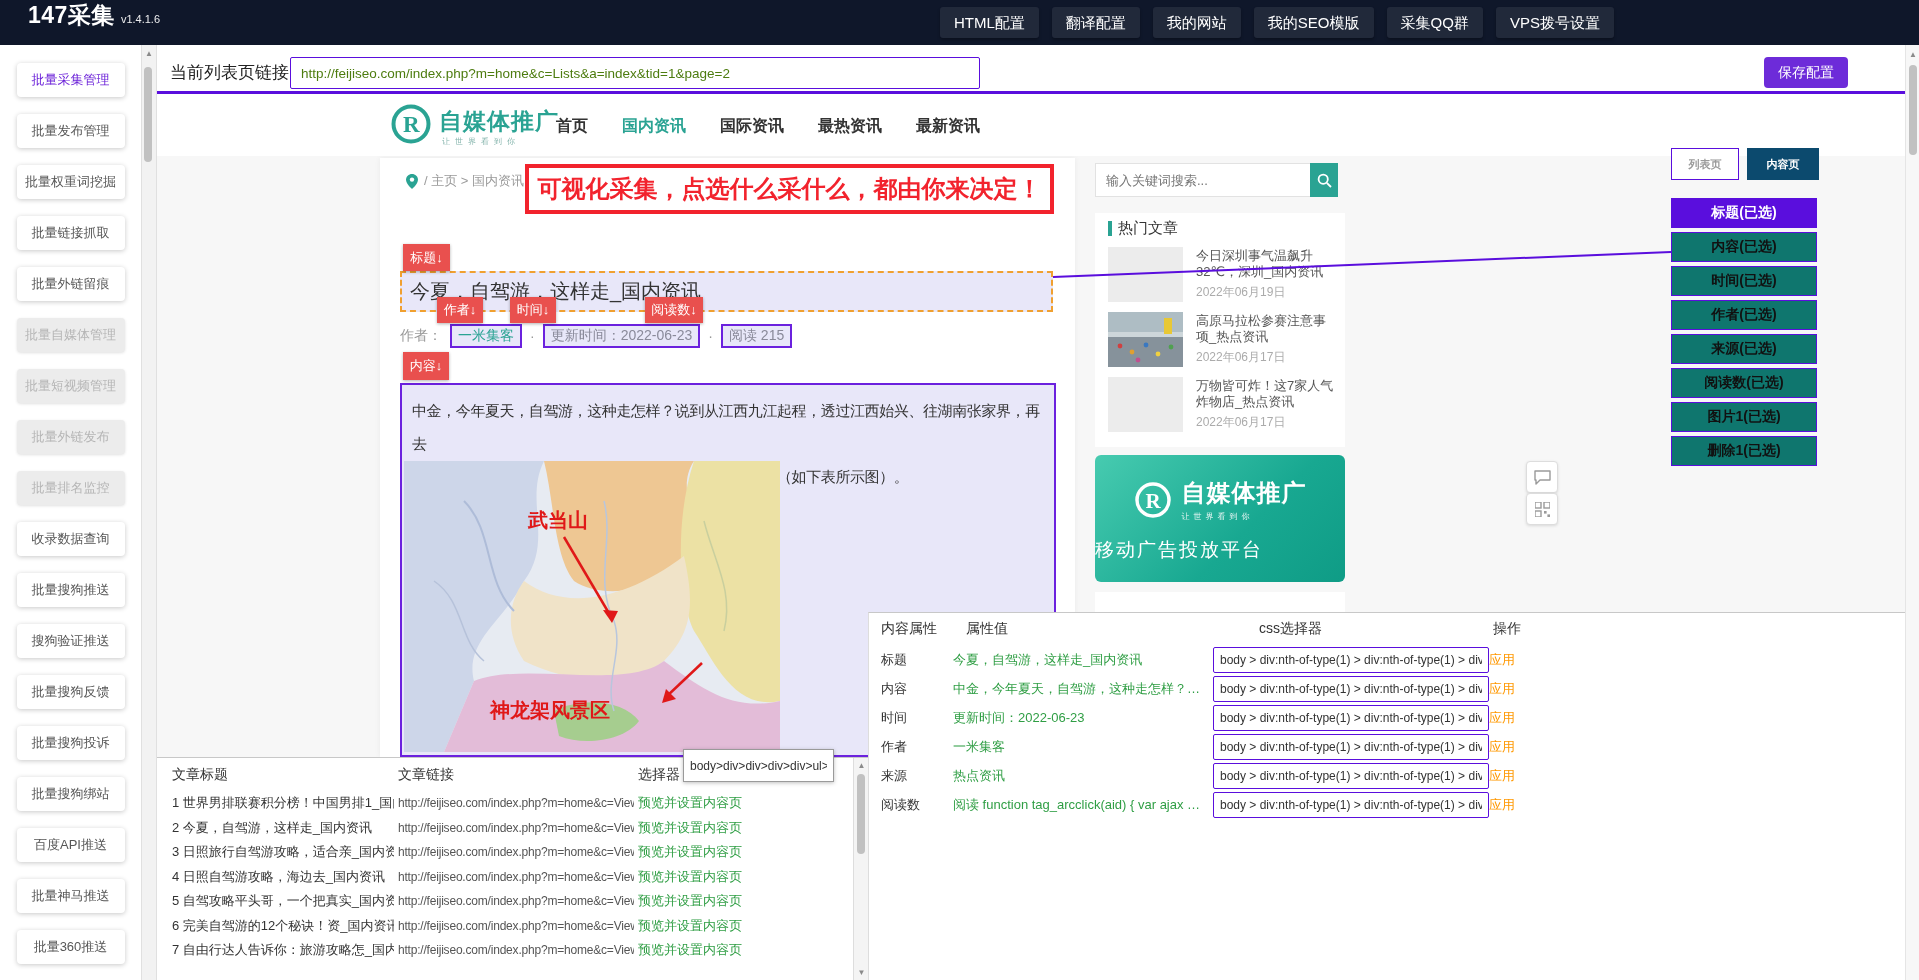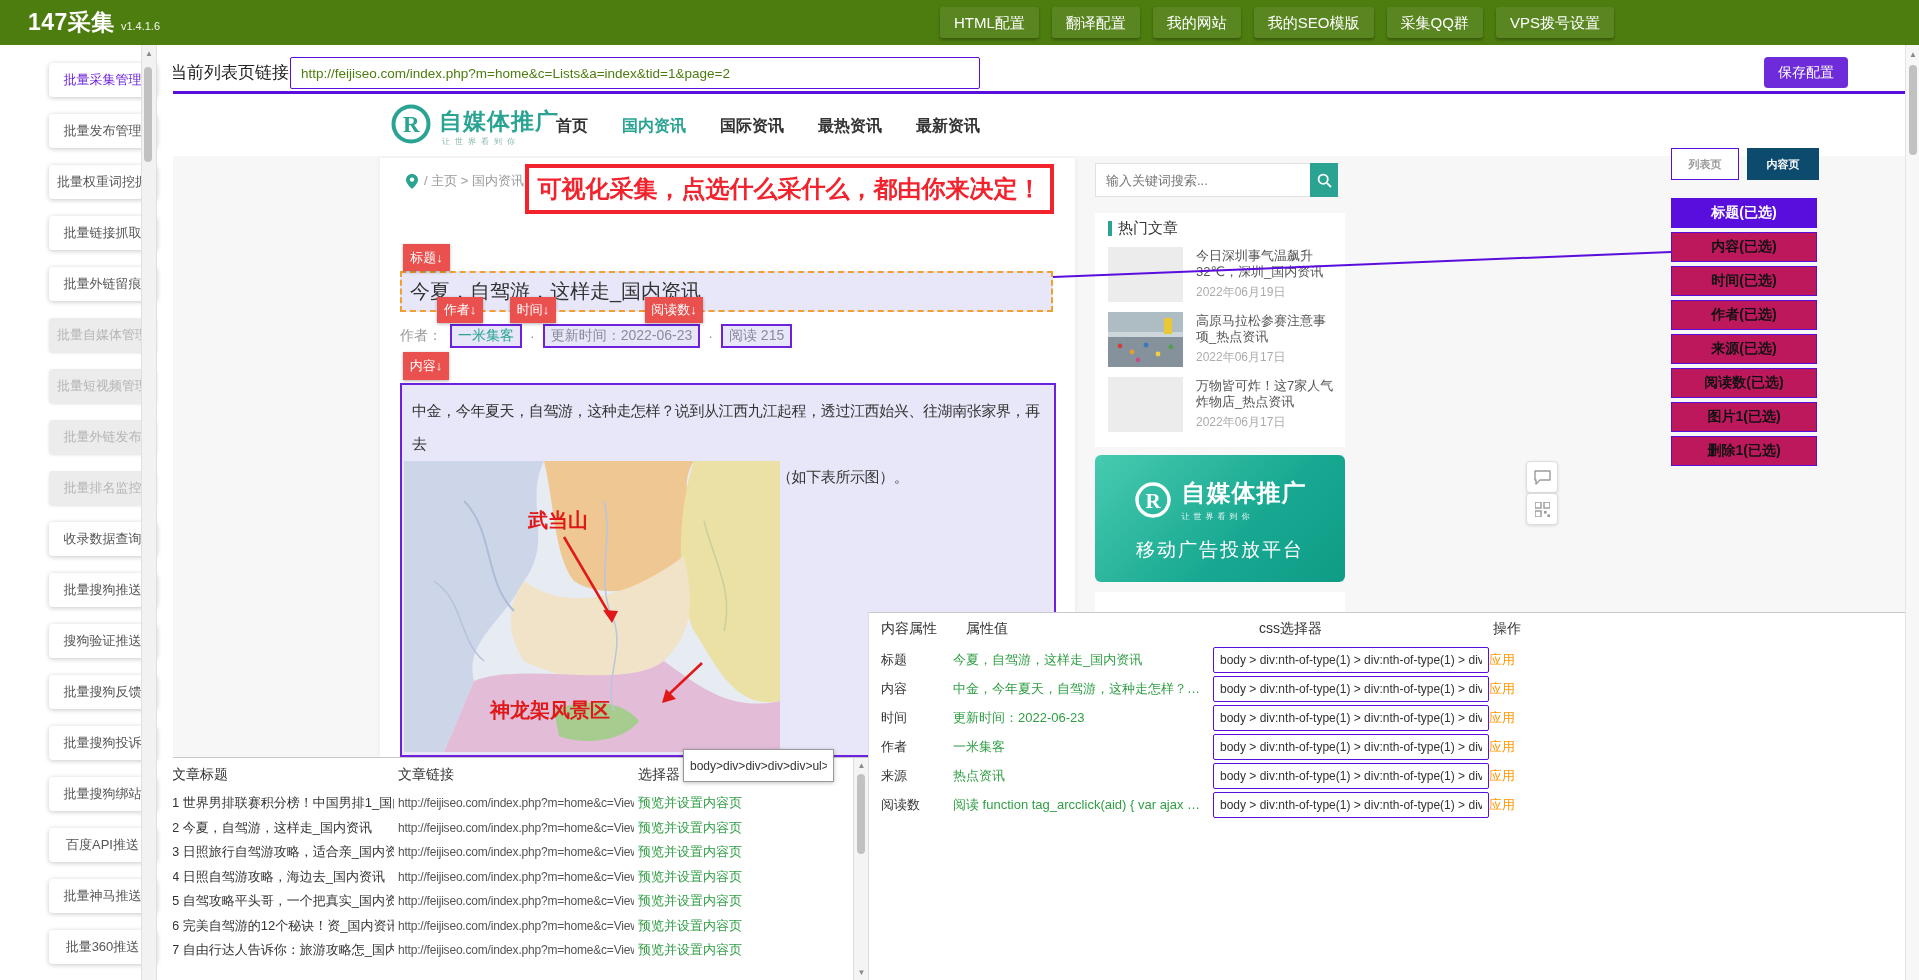--- a/index.html
+++ b/index.html
@@ -1,29 +1,29 @@
 <!DOCTYPE html>
 <html><head>
 <meta charset="utf-8">
 <style>
   html,body{margin:0;padding:0;width:1919px;height:980px;overflow:hidden;background:#fff;
     font-family:"Liberation Sans","DejaVu Sans",sans-serif;}
   #root{position:relative;width:1919px;height:980px;background:#fff;overflow:hidden;}
 
   
-  .topbar{position:absolute;left:0;top:0;width:1919px;height:45px;background:#4d7c0f;display:flex;align-items:center;z-index:20;}
+  .topbar{position:absolute;left:0;top:0;width:1919px;height:45px;background:#0f172a;display:flex;z-index:20;}
   .brand{margin-left:28px;color:#fff;display:flex;align-items:baseline;}
   .brand-name{font-size:23px;font-weight:bold;letter-spacing:.5px;}
   .brand-ver{font-size:11px;margin-left:6px;opacity:.92;}
   .topnav{position:absolute;left:940px;top:7px;display:flex;gap:13px;}
   .topnav-item{display:block;padding:0 14px;height:31px;line-height:31px;color:#fff;font-size:15px;
     background:rgba(255,255,255,.08);border-radius:3px;box-shadow:0 2px 3px rgba(0,0,0,.28);cursor:pointer;white-space:nowrap;}
 
   
-  .sidebar{position:absolute;left:0;top:45px;width:141px;height:935px;background:#fff;overflow:hidden;z-index:15;padding-left:32px;}
+  .sidebar{position:absolute;left:0;top:45px;width:141px;height:935px;background:#fff;overflow:hidden;z-index:15;}
   .side-list{display:flex;flex-direction:column;align-items:center;padding-top:18px;gap:17px;}
   .side-btn{width:108px;min-height:34px;display:flex;align-items:center;justify-content:center;background:#fff;
     border-radius:4px;box-shadow:0 1px 5px rgba(0,0,0,.22);font-size:13px;color:#565656;cursor:pointer;flex:none;}
   .side-btn.active{color:#6a1fd8;}
   .side-btn.disabled{background:#ececec;color:#b5b5b5;box-shadow:0 1px 3px rgba(0,0,0,.12);cursor:default;}
   .side-scroll{position:absolute;left:141px;top:45px;width:14px;height:935px;background:#f2f2f2;
     border-left:1px solid #e0e0e0;border-right:1px solid #e0e0e0;z-index:16;}
   .scroll-arrow{position:absolute;left:0;width:100%;text-align:center;font-size:8px;color:#8a8a8a;line-height:14px;}
   .scroll-thumb{position:absolute;left:2px;width:8px;background:#c1c1c1;border-radius:4px;}
 
@@ -72,30 +72,30 @@
   .hot-bar{width:4px;height:15px;background:#2aa393;}
   .hot-item{position:absolute;left:13px;width:226px;height:58px;cursor:pointer;}
   .hot-thumb{position:absolute;left:0;top:2px;width:75px;height:55px;background:#ececec;overflow:hidden;}
   .hot-title{position:absolute;left:88px;top:3px;width:140px;font-size:13px;line-height:16px;color:#555;}
   .hot-date{position:absolute;left:88px;width:140px;font-size:12px;color:#ababab;}
   .ad-card{position:absolute;left:940px;top:361px;width:250px;height:127px;border-radius:6px;z-index:2;
     background:linear-gradient(135deg,#47cbb0 0%,#18a891 60%,#0f9c86 100%);color:#fff;}
   .ad-row{position:absolute;left:0;top:22px;width:100%;display:flex;align-items:center;justify-content:center;gap:10px;}
   .ad-brand{font-size:24px;font-weight:bold;letter-spacing:1px;}
   .ad-tagline{font-size:8px;letter-spacing:4px;opacity:.9;margin-top:2px;}
-  .ad-line{position:absolute;left:0;top:82px;width:100%;text-align:center;font-size:19px;letter-spacing:2px;}
+  .ad-line{position:absolute;left:0;top:82px;width:100%;text-align:left;font-size:19px;letter-spacing:2px;}
   .sliver-card{position:absolute;left:940px;top:498px;width:250px;height:20px;background:#fff;z-index:2;}
 
   
   .sel-panel{position:absolute;left:1516px;top:54px;z-index:6;width:150px;}
   .sel-tab{position:absolute;top:0;height:32px;display:flex;align-items:center;justify-content:center;
     font-size:11px;font-weight:bold;cursor:pointer;box-sizing:border-box;}
   .sel-tab.inactive{left:0;width:68px;background:#fff;border:1px solid #5a0edd;color:#9a9a9a;}
   .sel-tab.active{left:76px;width:72px;background:#0c4a6e;color:#fff;}
-  .sel-btn{position:absolute;left:0;width:146px;height:30px;background:#be185d;border:1.6px solid #5a0edd;color:#111;
+  .sel-btn{position:absolute;left:0;width:146px;height:30px;background:#0f766e;border:1.6px solid #5a0edd;color:#111;
     font-size:14px;font-weight:bold;display:flex;align-items:center;justify-content:center;cursor:pointer;box-sizing:border-box;}
   .sel-btn.picked{background:#5a0edd;color:#fff;}
   .connector{position:absolute;left:0;top:0;width:1764px;height:886px;pointer-events:none;z-index:5;}
   .float-btn{position:absolute;width:30px;height:30px;background:#fff;border:1px solid #ddd;border-radius:4px;z-index:6;
     display:flex;align-items:center;justify-content:center;cursor:pointer;box-shadow:0 1px 3px rgba(0,0,0,.12);}
 
   
   .lt-panel{position:absolute;left:0;top:663px;width:713px;height:223px;background:#fff;border-top:1px solid #c8c8c8;z-index:7;}
   .lt-head{position:absolute;top:8px;font-size:14px;color:#333;}
   .lt-selinput{position:absolute;left:528px;top:-9px;width:137px;height:31px;border:1px solid #9a9a9a;background:#fff;

